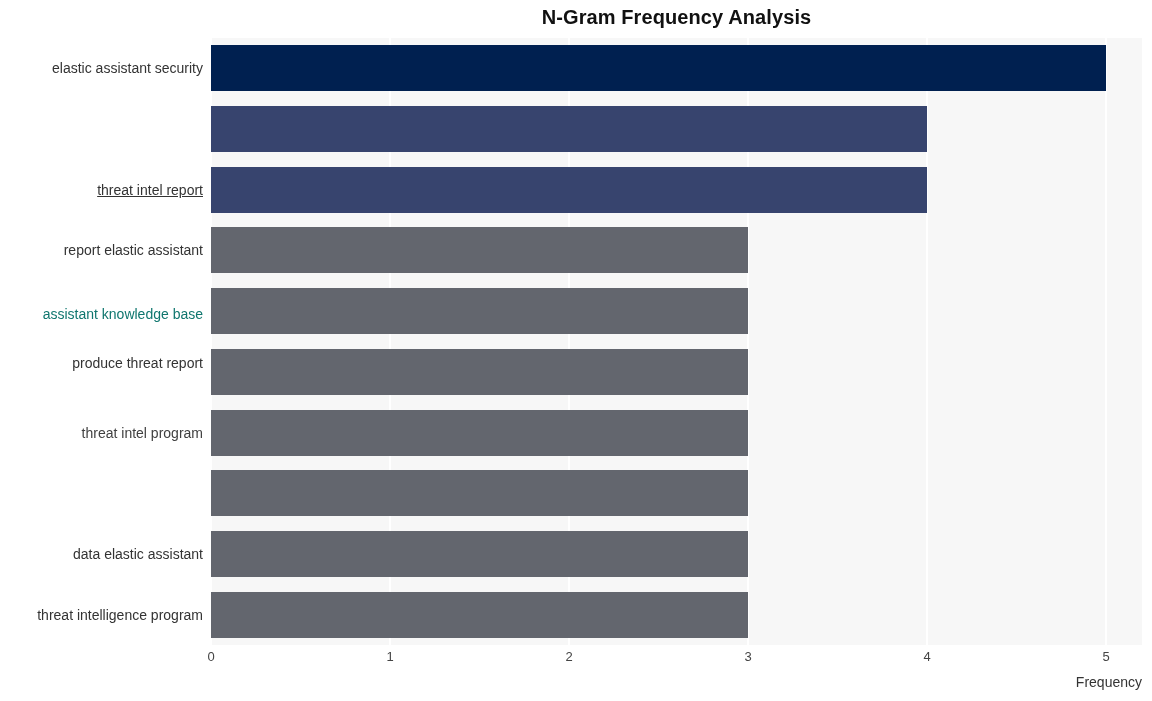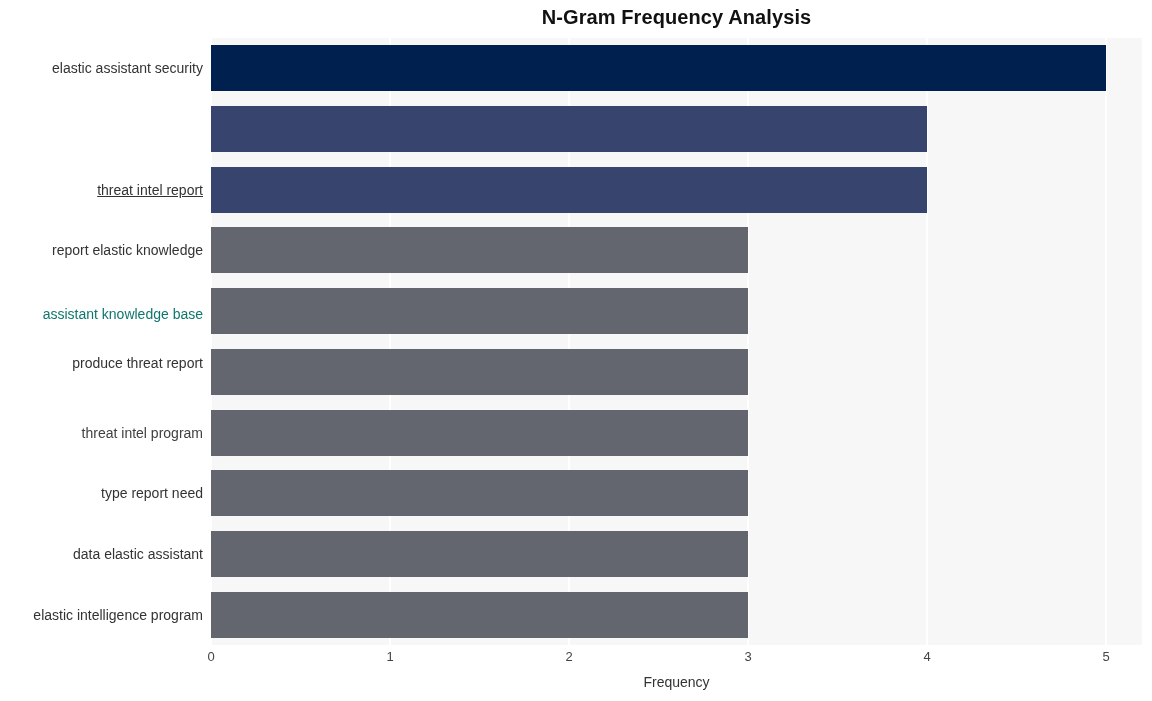--- a/index.html
+++ b/index.html
@@ -121,27 +121,26 @@
 </head>
 <body>
 
 <div id="figure" style="background: rgb(255, 255, 255);">
 
   <div id="chart-title" style="color: rgb(17, 17, 17);">N-Gram Frequency Analysis</div>
 
   <div id="y-labels">
       <div class="y-label" style="top: 22.35px; color: rgb(51, 51, 51);">elastic assistant security</div>
       <div class="y-label" style="top: 143.75px; color: rgb(51, 51, 51); text-decoration: underline;">threat intel report</div>
-      <div class="y-label" style="top: 204.45px; color: rgb(51, 51, 51);">report elastic knowledge</div>
+      <div class="y-label" style="top: 204.45px; color: rgb(51, 51, 51);">report elastic assistant</div>
       <div class="y-label" style="top: 268px; color: #0f766e;">assistant knowledge base</div>
       <div class="y-label" style="top: 317px; color: rgb(51, 51, 51);">produce threat report</div>
       <div class="y-label" style="top: 386.55px; color: #404040;">threat intel program</div>
-      <div class="y-label" style="top: 447.25px; color: rgb(51, 51, 51);">type report need</div>
       <div class="y-label" style="top: 507.95px; color: rgb(51, 51, 51);">data elastic assistant</div>
-      <div class="y-label" style="top: 568.65px; color: rgb(51, 51, 51);">elastic intelligence program</div>
+      <div class="y-label" style="top: 568.65px; color: rgb(51, 51, 51);">threat intelligence program</div>
     </div>
 
   <div id="plot-area" style="background: rgb(247, 247, 247);">
     <div class="grid-layer">
         <div class="vgrid" style="left: -1px; background: rgb(255, 255, 255);"></div>
         <div class="vgrid" style="left: 178.038px; background: rgb(255, 255, 255);"></div>
         <div class="vgrid" style="left: 357.077px; background: rgb(255, 255, 255);"></div>
         <div class="vgrid" style="left: 536.115px; background: rgb(255, 255, 255);"></div>
         <div class="vgrid" style="left: 715.154px; background: rgb(255, 255, 255);"></div>
         <div class="vgrid" style="left: 894.192px; background: rgb(255, 255, 255);"></div>
@@ -162,15 +161,15 @@
 
   <div id="x-ticks">
       <div class="x-tick" style="left: 211px; color: rgb(68, 68, 68);">0</div>
       <div class="x-tick" style="left: 390.038px; color: rgb(68, 68, 68);">1</div>
       <div class="x-tick" style="left: 569.077px; color: rgb(68, 68, 68);">2</div>
       <div class="x-tick" style="left: 748.115px; color: rgb(68, 68, 68);">3</div>
       <div class="x-tick" style="left: 927.154px; color: rgb(68, 68, 68);">4</div>
       <div class="x-tick" style="left: 1106.19px; color: rgb(68, 68, 68);">5</div>
     </div>
 
-  <div id="x-axis-label" style="color: rgb(51, 51, 51);">Frequency</div>
+  <div id="x-axis-label" style="color: rgb(51, 51, 51); text-align: right;">Frequency</div>
 
 </div>
 
 </body></html>

